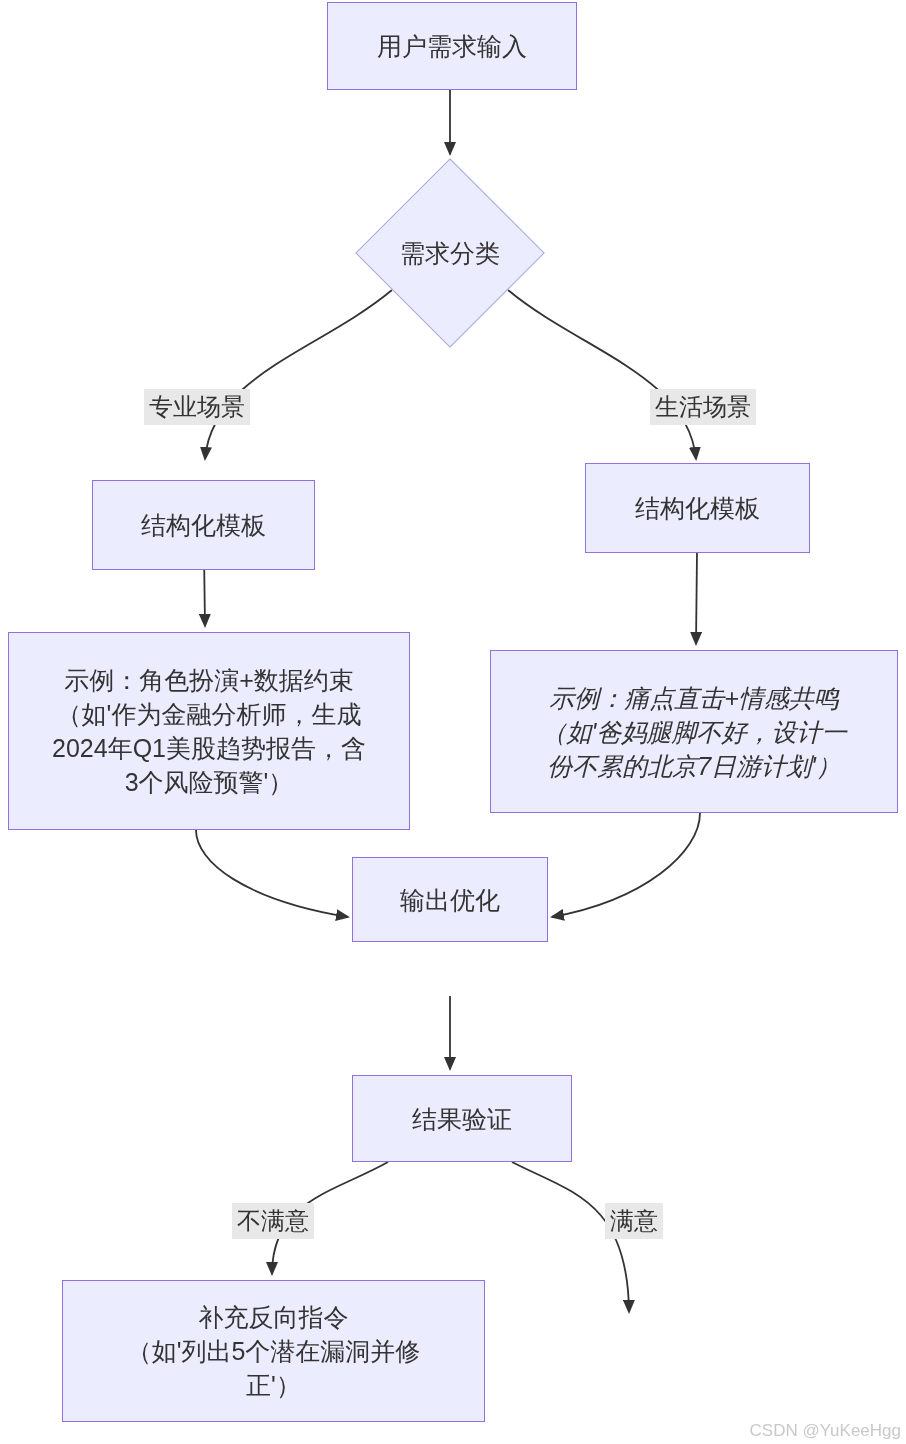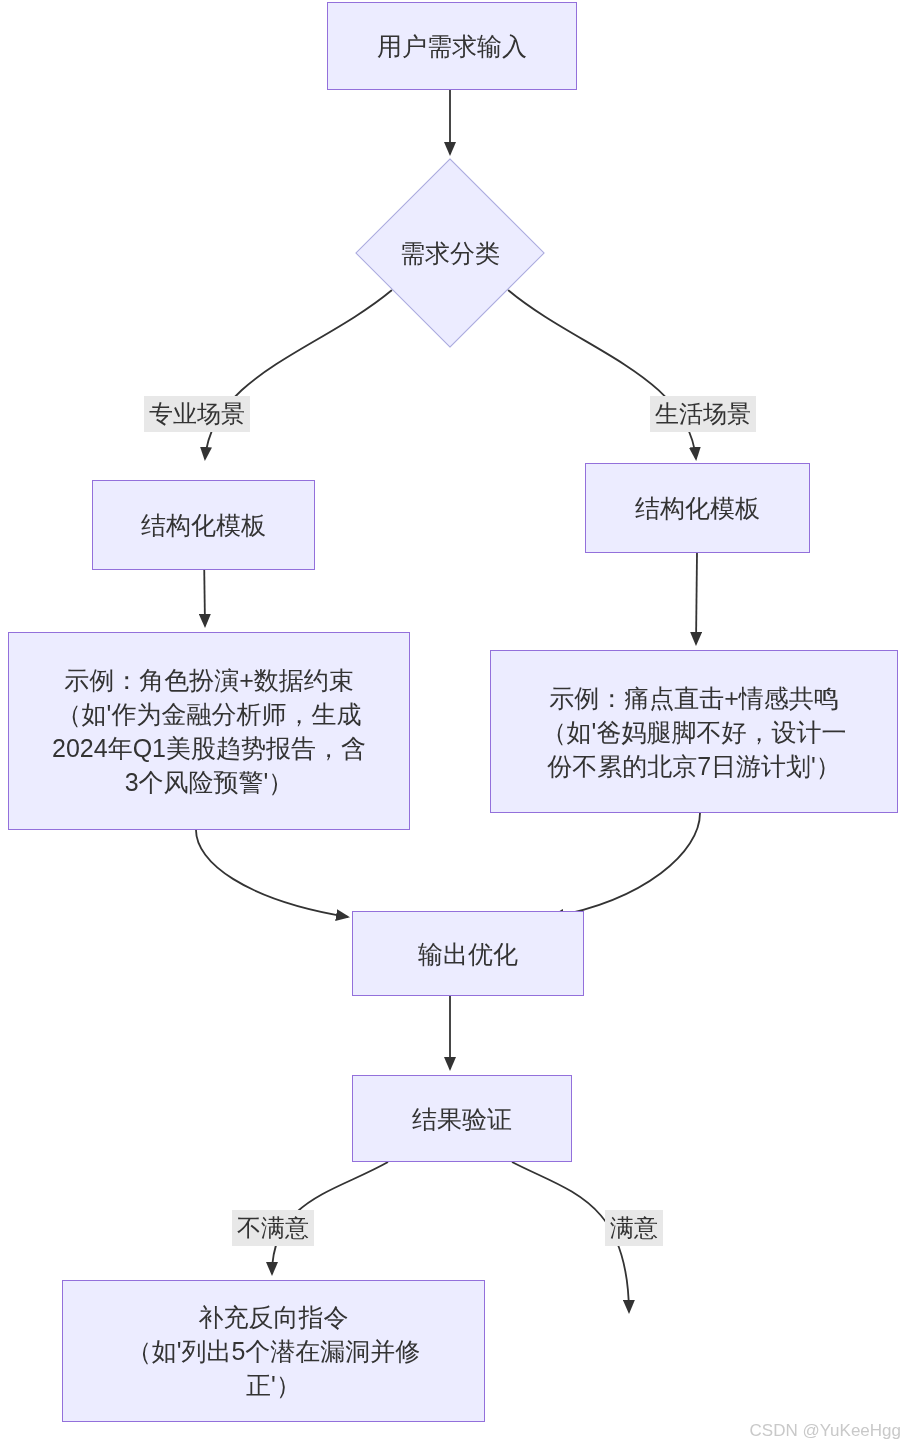--- a/index.html
+++ b/index.html
@@ -53,21 +53,20 @@
     font-size: 25px;
     white-space: nowrap;
   }
   .edge-label {
     position: absolute;
     transform: translate(-50%, -50%);
     background: var(--label-bg, #E8E8E8);
     padding: 2px 5px;
     font-size: 24px;
     white-space: nowrap;
-    margin-top: 7px;
   }
   .watermark {
     position: absolute;
     right: 5px;
     bottom: 3px;
     font-size: 17px;
     color: var(--watermark-color, #C9C9C9);
   }
 </style>
 </head>
@@ -108,27 +107,27 @@
     <span>结构化模板</span>
   </div>
 
   <div class="node" style="left:8px; top:632px; width:402px; height:198px;">
     <span>示例：角色扮演+数据约束
 （如'作为金融分析师，生成
 2024年Q1美股趋势报告，含
 3个风险预警'）</span>
   </div>
 
-  <div class="node" style="left:490px; top:650px; width:408px; height:163px;">
+  <div class="node" style="left:490px; top:650px; width:408px; height:163px;font-style:italic;">
     <span>示例：痛点直击+情感共鸣
 （如'爸妈腿脚不好，设计一
 份不累的北京7日游计划'）</span>
   </div>
 
-  <div class="node" style="left:352px; top:911px; width:232px; height:85px;">
+  <div class="node" style="left:352px; top:857px; width:196px; height:85px;">
     <span>输出优化</span>
   </div>
 
   <div class="node" style="left:352px; top:1075px; width:220px; height:87px;">
     <span>结果验证</span>
   </div>
 
   <div class="node" style="left:62px; top:1280px; width:423px; height:142px;">
     <span>补充反向指令
 （如'列出5个潜在漏洞并修

